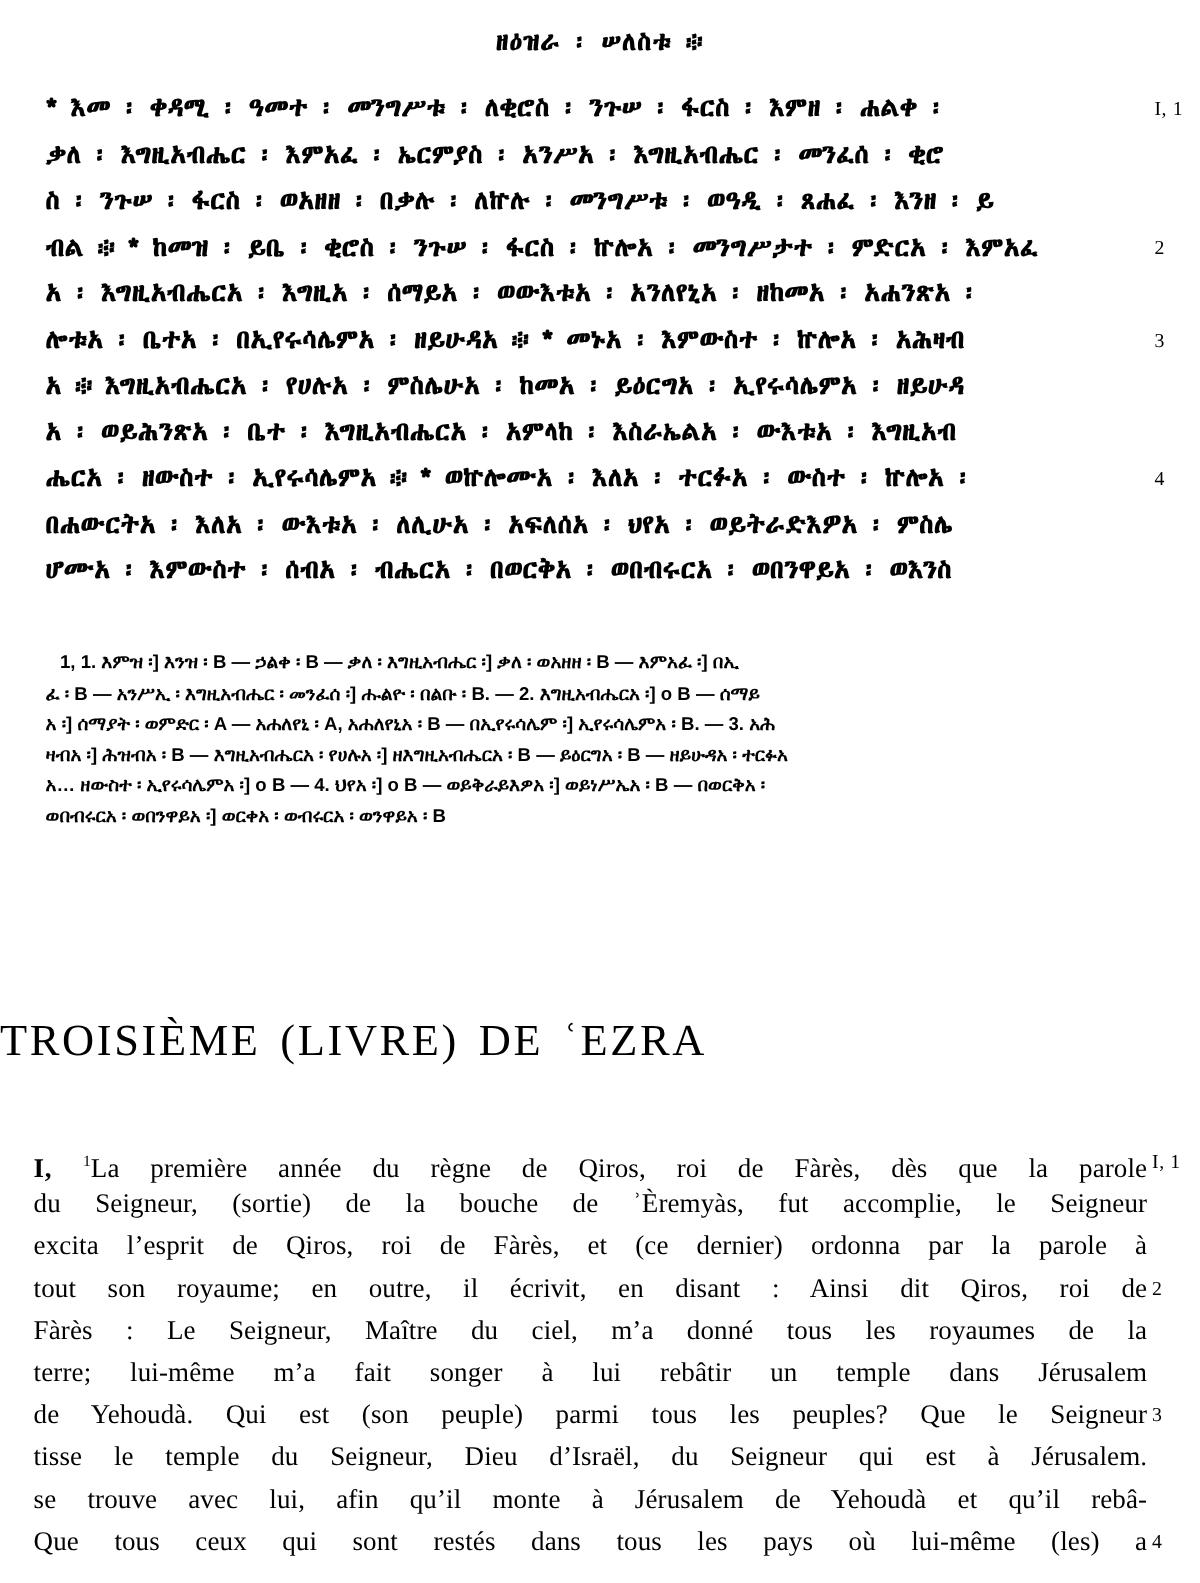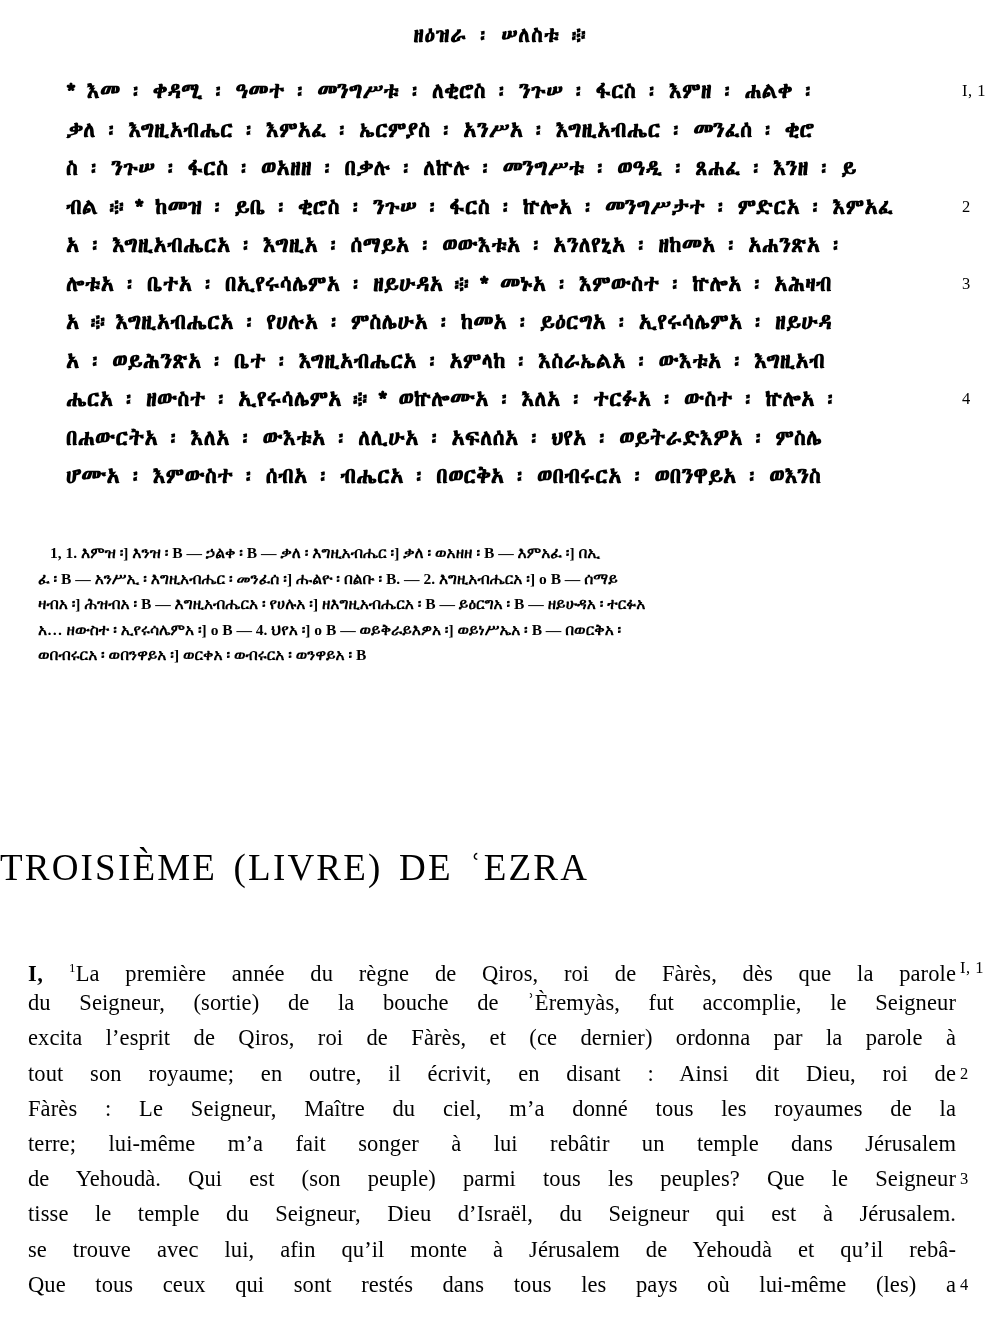--- a/index.html
+++ b/index.html
@@ -43,21 +43,20 @@
     line-height: 38.5px;
     white-space: nowrap;
   }
   .geez-text {
     font-family: "Abyssinica SIL", "Noto Sans Ethiopic", "DejaVu Sans", sans-serif;
     font-size: 21.5px;
     font-weight: bold;
     letter-spacing: 0.3px;
     display: inline-block;
     vertical-align: baseline;
-    margin-left: 28px;
   }
   .geez-line.justify .geez-text {
     display: block;
     width: 890px;
   }
   .vnum {
     position: absolute;
     right: -54px;
     top: 0;
     width: 50px;
@@ -72,21 +71,21 @@
   .apparatus {
     position: absolute;
     top: 540px;
     left: 38px;
     width: 920px;
   }
   .app-line {
     height: 25.5px;
     line-height: 25.5px;
     white-space: nowrap;
-    font-family: Liberation Serif, serif;
+    font-family: Liberation Sans, sans-serif;
     font-size: 15.5px;
     font-weight: bold;
   }
   .app-line.indent {
     padding-left: 12px;
   }
 
   
   .fr-title {
     position: absolute;
@@ -191,20 +190,21 @@
   </div>
   <div class="geez-line">
     <span class="geez-text">ሆሙአ ፡ እምውስተ ፡ ሰብአ ፡ ብሔርአ ፡ በወርቅአ ፡ ወበብሩርአ ፡ ወበንዋይአ ፡ ወእንስ</span>
     <span class="vnum"></span>
   </div>
 </div>
 
 <div class="apparatus">
   <div class="app-line indent">1, 1. እምዝ ፡] እንዝ ፡ B — ኃልቀ ፡ B — ቃለ ፡ እግዚአብሔር ፡] ቃለ ፡ ወአዘዘ ፡ B — እምአፈ ፡] በኢ</div>
   <div class="app-line">ፈ ፡ B — አንሥኢ ፡ እግዚአብሔር ፡ መንፈሰ ፡] ሑልዮ ፡ በልቡ ፡ B. — 2. እግዚአብሔርአ ፡] o B — ሰማይ</div>
+  <div class="app-line">አ ፡] ሰማያት ፡ ወምድር ፡ A — አሐለየኒ ፡ A, አሐለየኒአ ፡ B — በኢየሩሳሌም ፡] ኢየሩሳሌምአ ፡ B. — 3. አሕ</div>
   <div class="app-line">ዛብአ ፡] ሕዝብአ ፡ B — እግዚአብሔርአ ፡ የሀሉአ ፡] ዘእግዚአብሔርአ ፡ B — ይዕርግአ ፡ B — ዘይሁዳአ ፡ ተርፉአ</div>
   <div class="app-line">አ… ዘውስተ ፡ ኢየሩሳሌምአ ፡] o B — 4. ህየአ ፡] o B — ወይቅራይእዎአ ፡] ወይነሥኤአ ፡ B — በወርቅአ ፡</div>
   <div class="app-line">ወበብሩርአ ፡ ወበንዋይአ ፡] ወርቀአ ፡ ወብሩርአ ፡ ወንዋይአ ፡ B</div>
 </div>
 
 <div class="fr-title">TROISIÈME (LIVRE) DE ʿEZRA</div>
 
 <div class="fr-block">
 
   <div class="fr-line justify">
@@ -216,21 +216,21 @@
     <span class="txt">du Seigneur, (sortie) de la bouche de ʾÈremyàs, fut accomplie, le Seigneur</span>
     <span class="fr-vnum"></span>
   </div>
 
   <div class="fr-line justify">
     <span class="txt">excita l’esprit de Qiros, roi de Fàrès, et (ce dernier) ordonna par la parole à</span>
     <span class="fr-vnum"></span>
   </div>
 
   <div class="fr-line justify">
-    <span class="txt"><span>tout son royaume; en outre, il écrivit, en disant : Ainsi dit Dieu, roi de</span></span>
+    <span class="txt"><span>tout son royaume; en outre, il écrivit, en disant : Ainsi dit Qiros, roi de</span></span>
     <span class="fr-vnum">2</span>
   </div>
 
   <div class="fr-line justify">
     <span class="txt">Fàrès : Le Seigneur, Maître du ciel, m’a donné tous les royaumes de la</span>
     <span class="fr-vnum"></span>
   </div>
 
   <div class="fr-line justify">
     <span class="txt">terre; lui-même m’a fait songer à lui rebâtir un temple dans Jérusalem</span>

